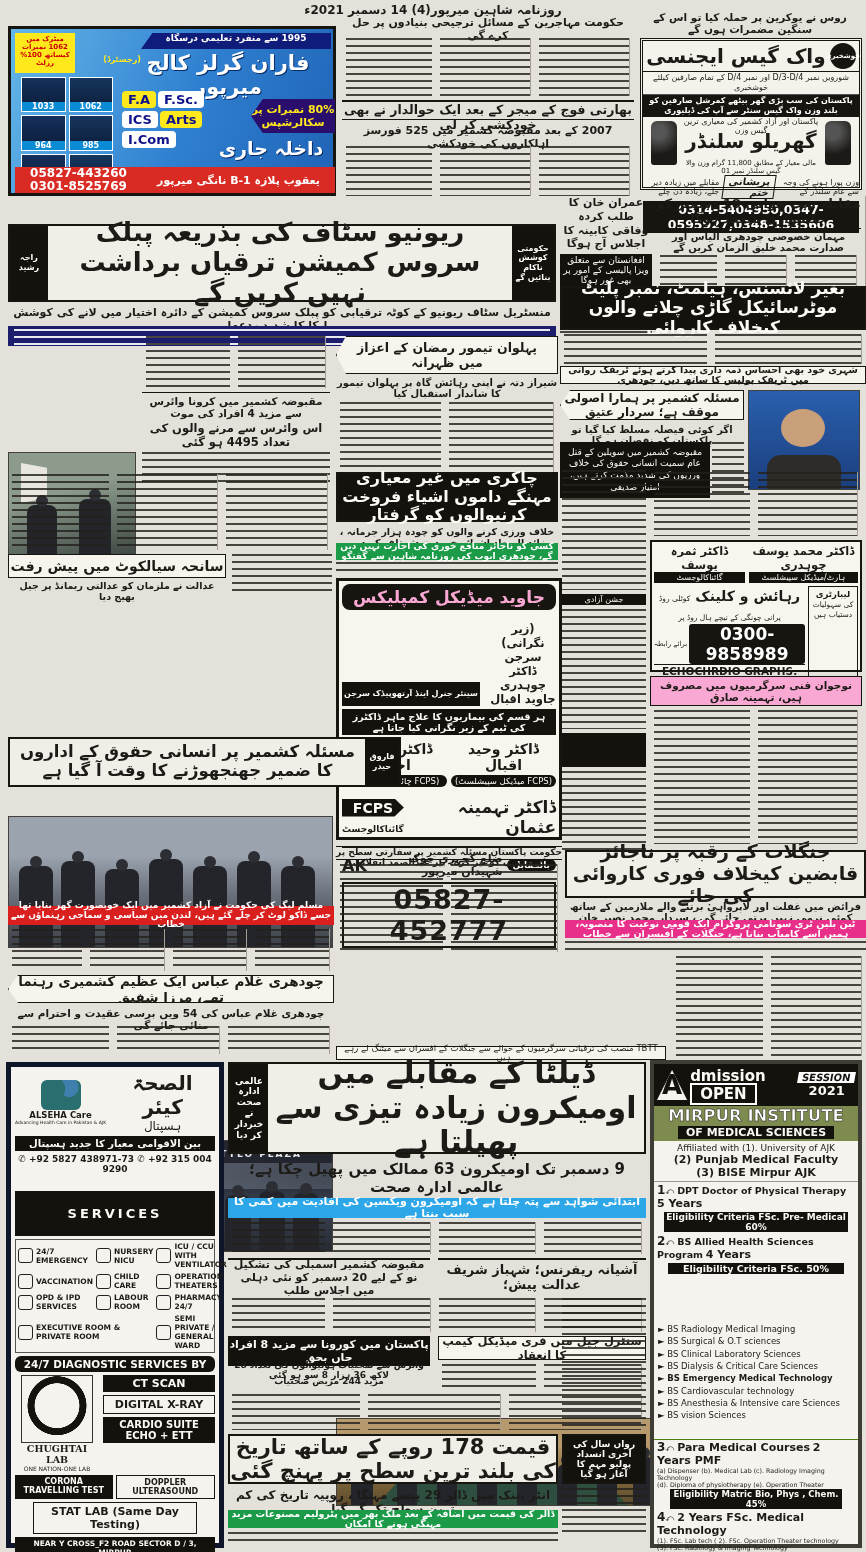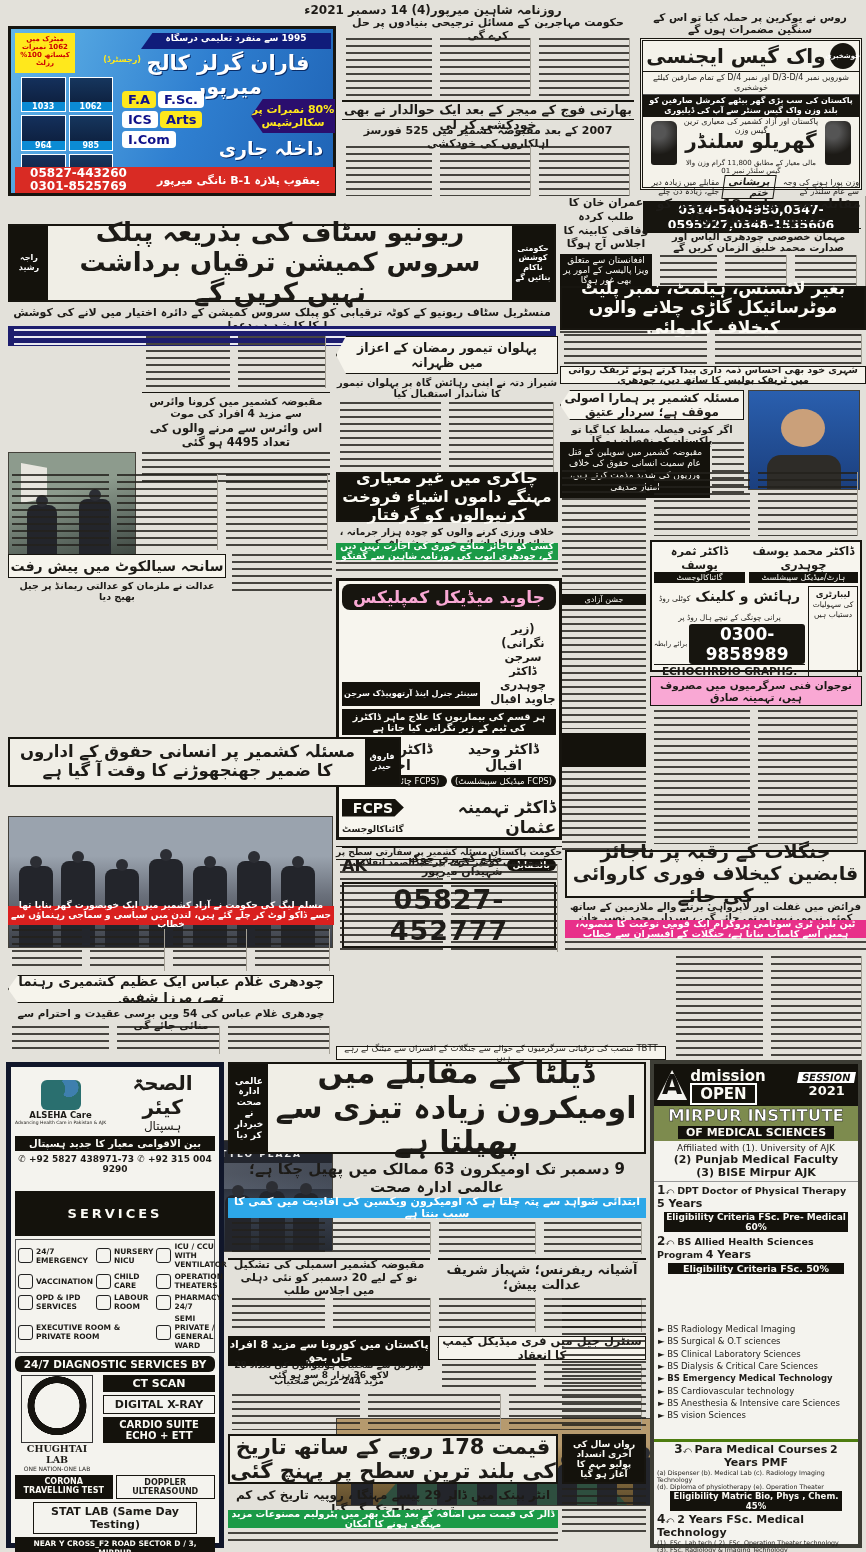--- a/index.html
+++ b/index.html
@@ -529,21 +529,21 @@
       <div class="ltr" style="padding:17px 4px;line-height:1.45;margin-top:31px;">
         <div>► <span>BS Radiology Medical Imaging</span></div>
         <div>► <span>BS Surgical &amp; O.T sciences</span></div>
         <div>► <span>BS Clinical Laboratory Sciences</span></div>
         <div>► <span>BS Dialysis &amp; Critical Care Sciences</span></div>
         <div>► <span class="b">BS Emergency Medical Technology</span></div>
         <div>► <span>BS Cardiovascular technology</span></div>
         <div>► <span>BS Anesthesia &amp; Intensive care Sciences</span></div>
         <div>► <span>BS vision Sciences</span></div>
       </div>
-      <div class="ltr" style="padding:0 3px;border-top:3px solid #4d7c0f;text-align:center;"><span class="b" style="font-size:12px;">3</span>⤺ <span class="b" style="font-size:11px;">Para Medical Courses</span> <span class="b" style="font-size:11px;">2 Years PMF</span></div>
+      <div class="ltr" style="padding:0 3px;border-top:1px solid #4d7c0f;"><span class="b" style="font-size:12px;">3</span>⤺ <span class="b" style="font-size:11px;">Para Medical Courses</span> <span class="b" style="font-size:11px;">2 Years PMF</span></div>
       <div class="ltr" style="font-size:6.3px;padding:0 3px;">(a) Dispenser  (b). Medical Lab (c). Radiology Imaging Technology</div>
       <div class="ltr" style="font-size:6.3px;padding:0 3px;">(d). Diploma of physiotherapy (e). Operation Theater</div>
       <div class="ltr ctr rev b" style="font-size:8.5px;margin:1px 16px;">Eligibility Matric Bio, Phys , Chem. 45%</div>
       <div class="ltr" style="padding:0 3px;"><span class="b" style="font-size:12px;">4</span>⤺ <span class="b" style="font-size:11px;">2 Years FSc. Medical Technology</span></div>
       <div class="ltr" style="font-size:6.3px;padding:0 3px;">(1). FSc. Lab tech ( 2). FSc. Operation Theater technology</div>
       <div class="ltr" style="font-size:6.3px;padding:0 3px;">(3). FSc. Radiology &amp; Imaging Technology</div>
       <div class="ltr" style="font-size:6.3px;padding:0 3px;">(4). FSc. Optometry Technology  5). Dental hygiene</div>
       <div class="ltr ctr rev b" style="font-size:10px;margin:1px 2px;">Eligibility Criteria Matric 50 %</div>
       <div class="ltr ctr rev b" style="font-size:8.8px;margin:1px 0;border:1px solid #777;">Principal : Dr. Muhammad Akram Ch (MBBS, MCPS)</div>
       <div class="ltr ctr b" style="font-size:7.2px;">Campus # 1:212-A Sector F/1 , Kotli Road Mirpur</div>

